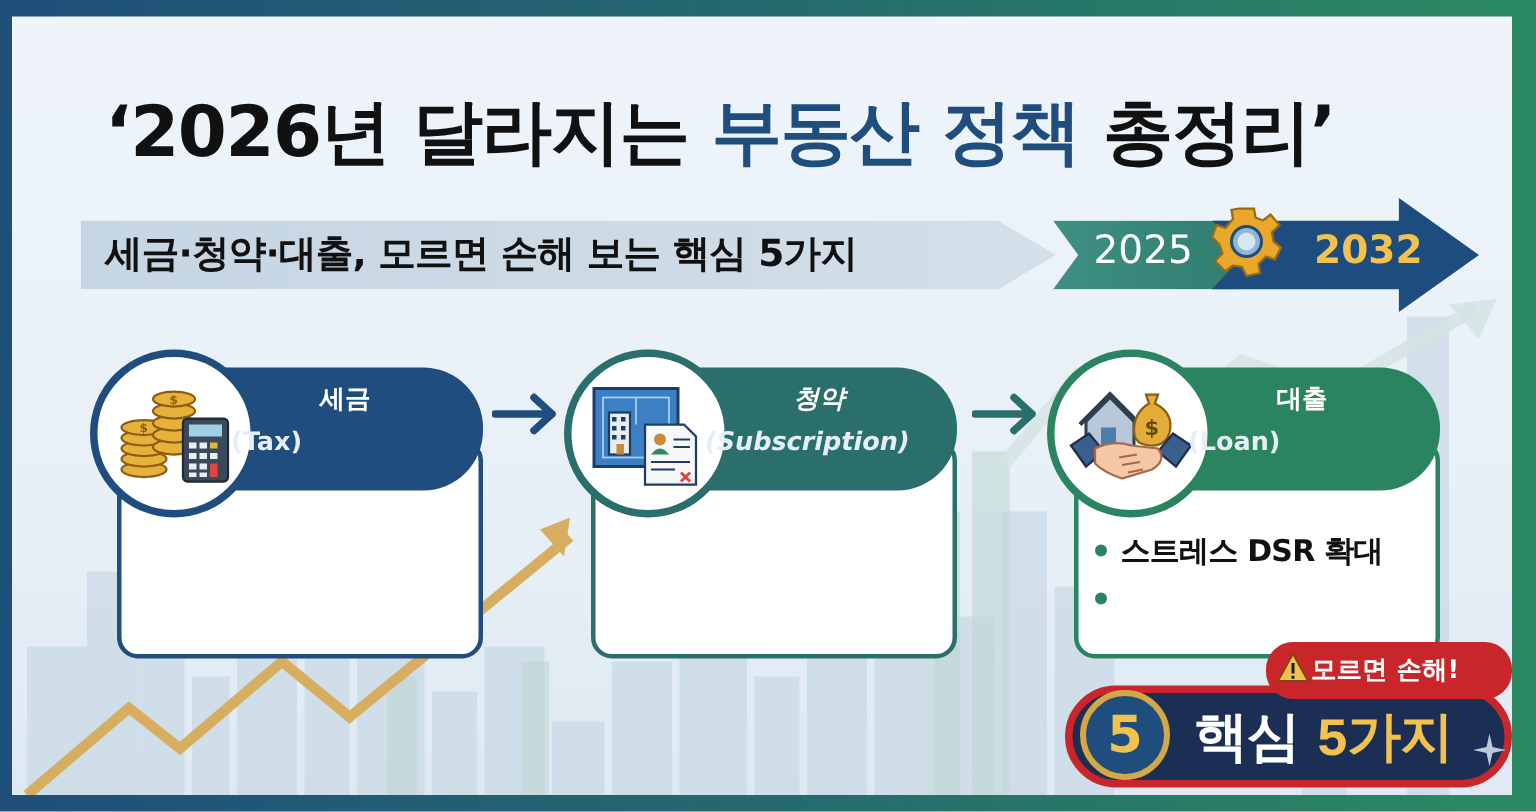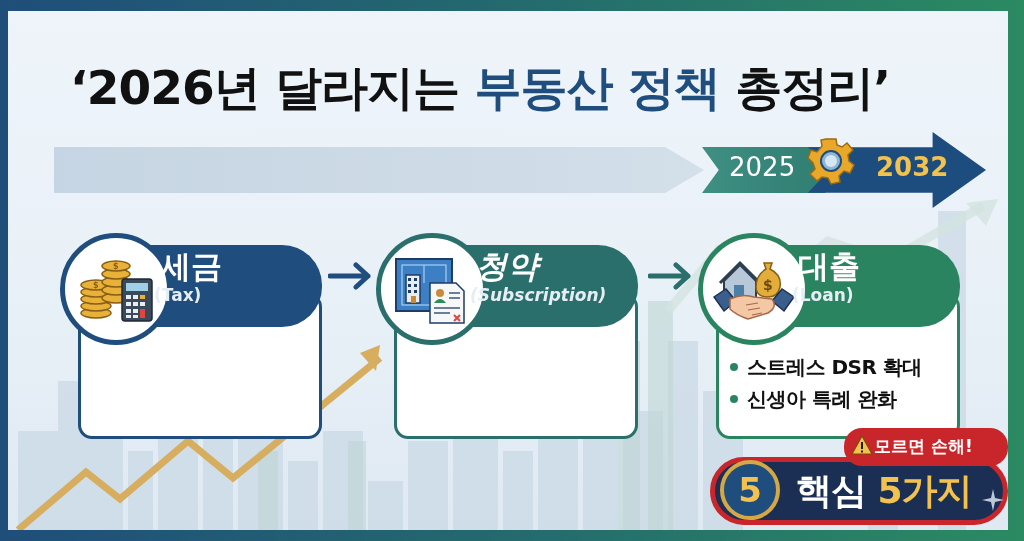--- a/index.html
+++ b/index.html
@@ -61,22 +61,22 @@
   .card .head {
     position: absolute; left: 40px; top: 12px; width: 222px; height: 82px;
     border-radius: 0 40px 40px 0;
   }
   .card .circle {
     position: absolute; left: 0; top: 0; width: 112px; height: 112px; border-radius: 50%;
     background: #fff; border: 5px solid;
     display: flex; align-items: center; justify-content: center;
   }
   .card .cat {
-    position: absolute; left: 100px; top: 18px; width: 140px; 
-    color: #fff; font-size: 31px; font-weight: bold; line-height: 30px;
+    position: absolute; left: 100px; top: 18px; width: 140px; text-align: center;
+    color: #fff; font-size: 17px; font-weight: bold; line-height: 30px;
   }
   .card .cat-en {
     position: absolute; left: 94px; top: 52px; width: 152px; text-align: left;
     color: #e6eef5; font-size: 17px; font-weight: bold;
   }
   .card ul {
     position: absolute; left: 32px; top: 118px; list-style: none;
   }
   .card li {
     font-size: 20px; font-weight: bold; color: #111; line-height: 32px; white-space: nowrap;
@@ -121,21 +121,21 @@
   .num-circle {
     position: absolute; left: 712px; top: 449px; width: 60px; height: 60px; border-radius: 50%;
     background: #1e4d7e; border: 4px solid #d4a845;
     display: flex; align-items: center; justify-content: center;
     color: #f2c14e; font-size: 34px; font-weight: bold;
   }
   .badge-main-text {
     position: absolute; left: 788px; top: 456px; font-size: 36px; font-weight: bold; color: #fff;
     white-space: nowrap; letter-spacing: -1px;
   }
-  .badge-main-text .y { color: #f2c14e; }
+  .badge-main-text .y { color: #f2c14e; font-family: Liberation Mono, monospace; }
 </style>
 </head>
 <body>
 
 <div class="frame">
 
   <svg class="bg-svg" viewBox="0 0 1000 519">
     <g fill="#c9d9e6" opacity="0.7">
       <rect x="10" y="420" width="40" height="100"></rect>
       <rect x="50" y="370" width="35" height="150"></rect>
@@ -169,20 +169,21 @@
     <polyline points="660,300 710,240 760,280 820,230 880,250 975,195" fill="none" stroke="#d3e3e0" stroke-width="9" opacity="0.8"></polyline>
     <polygon points="990,188 958,192 978,215" fill="#d3e3e0" opacity="0.8"></polygon>
 
     <polyline points="10,519 78,461 112,488 180,430 225,467 295,410 372,347" fill="none" stroke="#d7ad5f" stroke-width="7" stroke-linejoin="miter"></polyline>
     <polygon points="372,334 352,342 368,360" fill="#d7ad5f"></polygon>
   </svg>
 
   <div class="title"><span>‘2026년 달라지는 </span><span class="hl">부동산 정책</span><span> 총정리’</span></div>
 
   <div class="subtitle-bar"></div>
+  <div class="subtitle">세금·청약·대출, 모르면 손해 보는 핵심 5가지</div>
 
   <div class="year-arrow-green"></div>
   <div class="year-arrow-blue"></div>
   <div class="year-2025">2025</div>
   <div class="year-2026">2032</div>
   <svg class="gear" viewBox="0 0 52 52">
     <g transform="translate(26,26)">
       <g fill="#e9a82a" stroke="#9a6a14" stroke-width="1.5">
         <path d="M-5,-22 L5,-22 L6,-16 L11,-14 L16,-18 L22,-11 L17,-6 L18,0 L23,4 L19,12 L13,10 L8,15 L9,21 L0,23 L-3,17 L-9,16 L-14,20 L-21,13 L-16,8 L-18,2 L-23,-3 L-20,-11 L-14,-9 L-9,-15 L-10,-21 Z"></path>
       </g>
@@ -286,21 +287,21 @@
         <path d="M2,44 L14,36 L24,48 L12,58 Z" fill="#3a5f8c" stroke="#1e3050" stroke-width="1.5"></path>
         <path d="M82,44 L70,36 L60,48 L72,58 Z" fill="#3a5f8c" stroke="#1e3050" stroke-width="1.5"></path>
         <path d="M18,46 Q30,40 42,44 L60,46 Q66,54 56,60 L36,66 Q24,62 18,56 Z" fill="#f4c7a5" stroke="#a8684a" stroke-width="1.5"></path>
         <path d="M34,52 L46,50 M36,57 L48,55 M40,62 L50,60" stroke="#a8684a" stroke-width="1.2"></path>
       </svg>
     </div>
     <div class="cat">대출</div>
     <div class="cat-en">(Loan)</div>
     <ul>
       <li><span class="dot"></span><span>스트레스 DSR 확대</span></li>
-      <li><span class="dot"></span><span>신생아 특례 완화</span></li>
+      <li><span class="dot"></span></li>
     </ul>
   </div>
 
   <div class="badge-main"></div>
   <div class="badge-warn"></div>
   <svg class="warn-icon" viewBox="0 0 22 20">
     <path d="M11,1 L21,19 L1,19 Z" fill="#f2c14e" stroke="#7a4a0a" stroke-width="1.2"></path>
     <rect x="10" y="7" width="2" height="7" fill="#1b1b1b"></rect>
     <rect x="10" y="15.5" width="2" height="2" fill="#1b1b1b"></rect>
   </svg>

